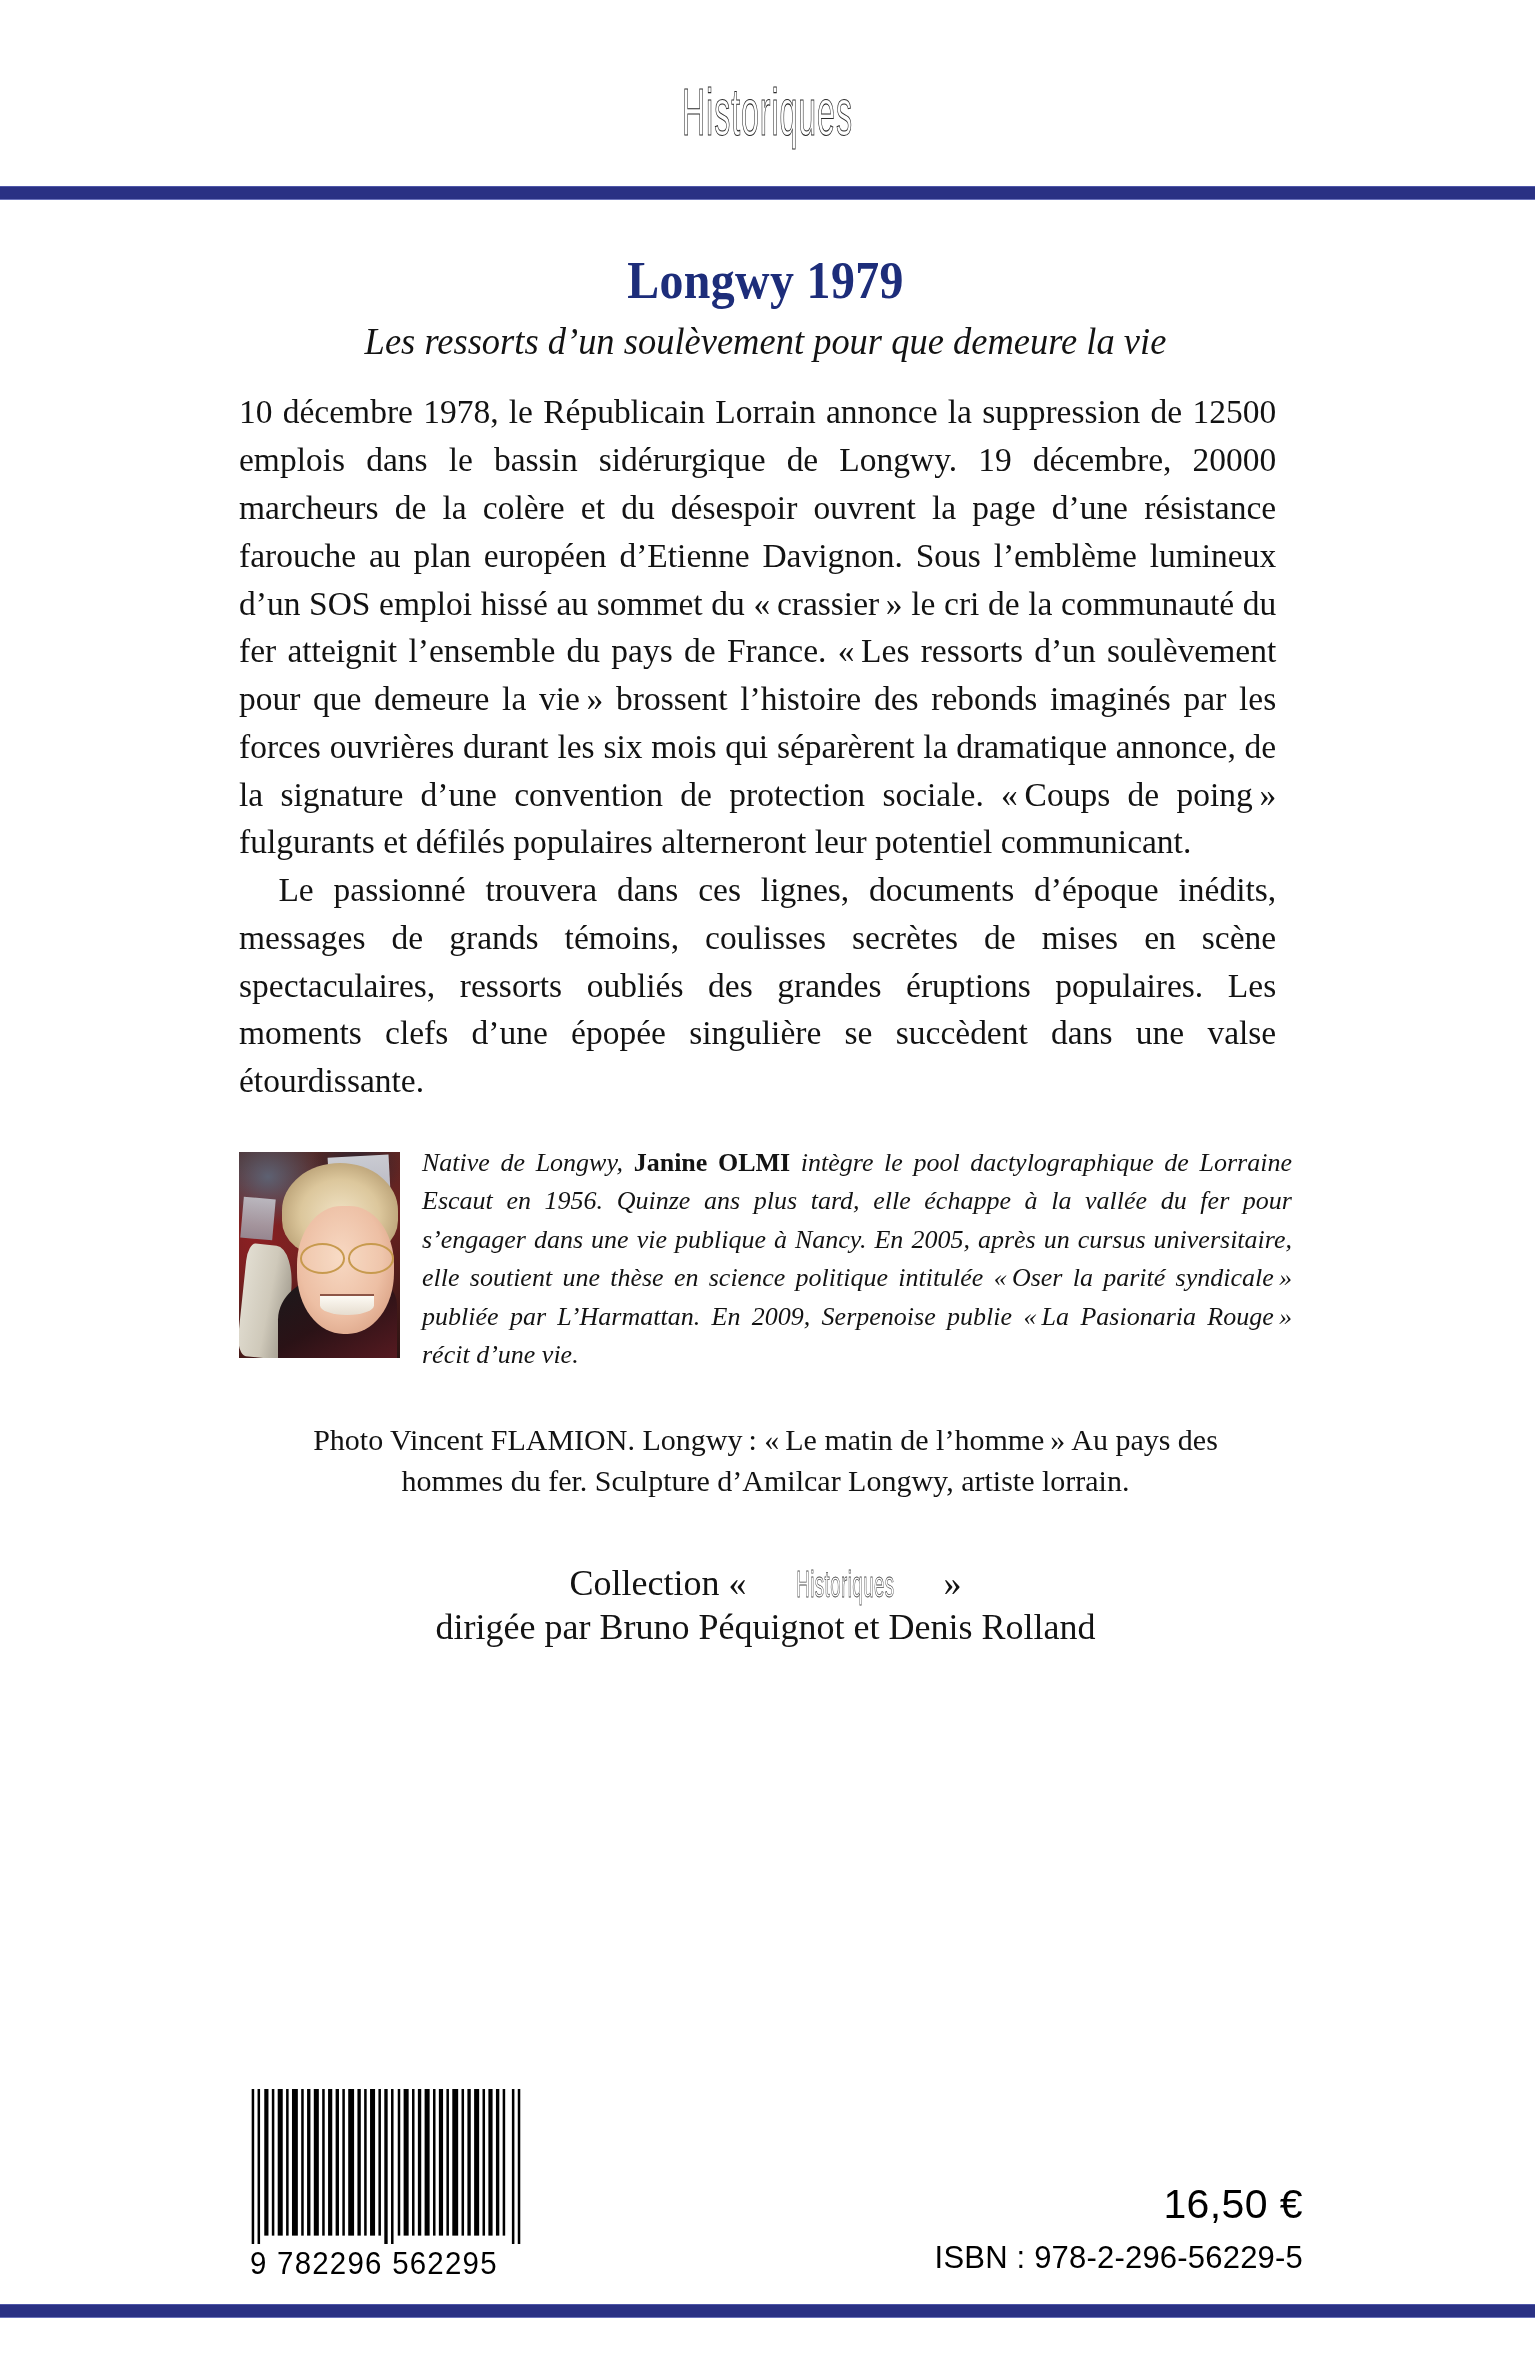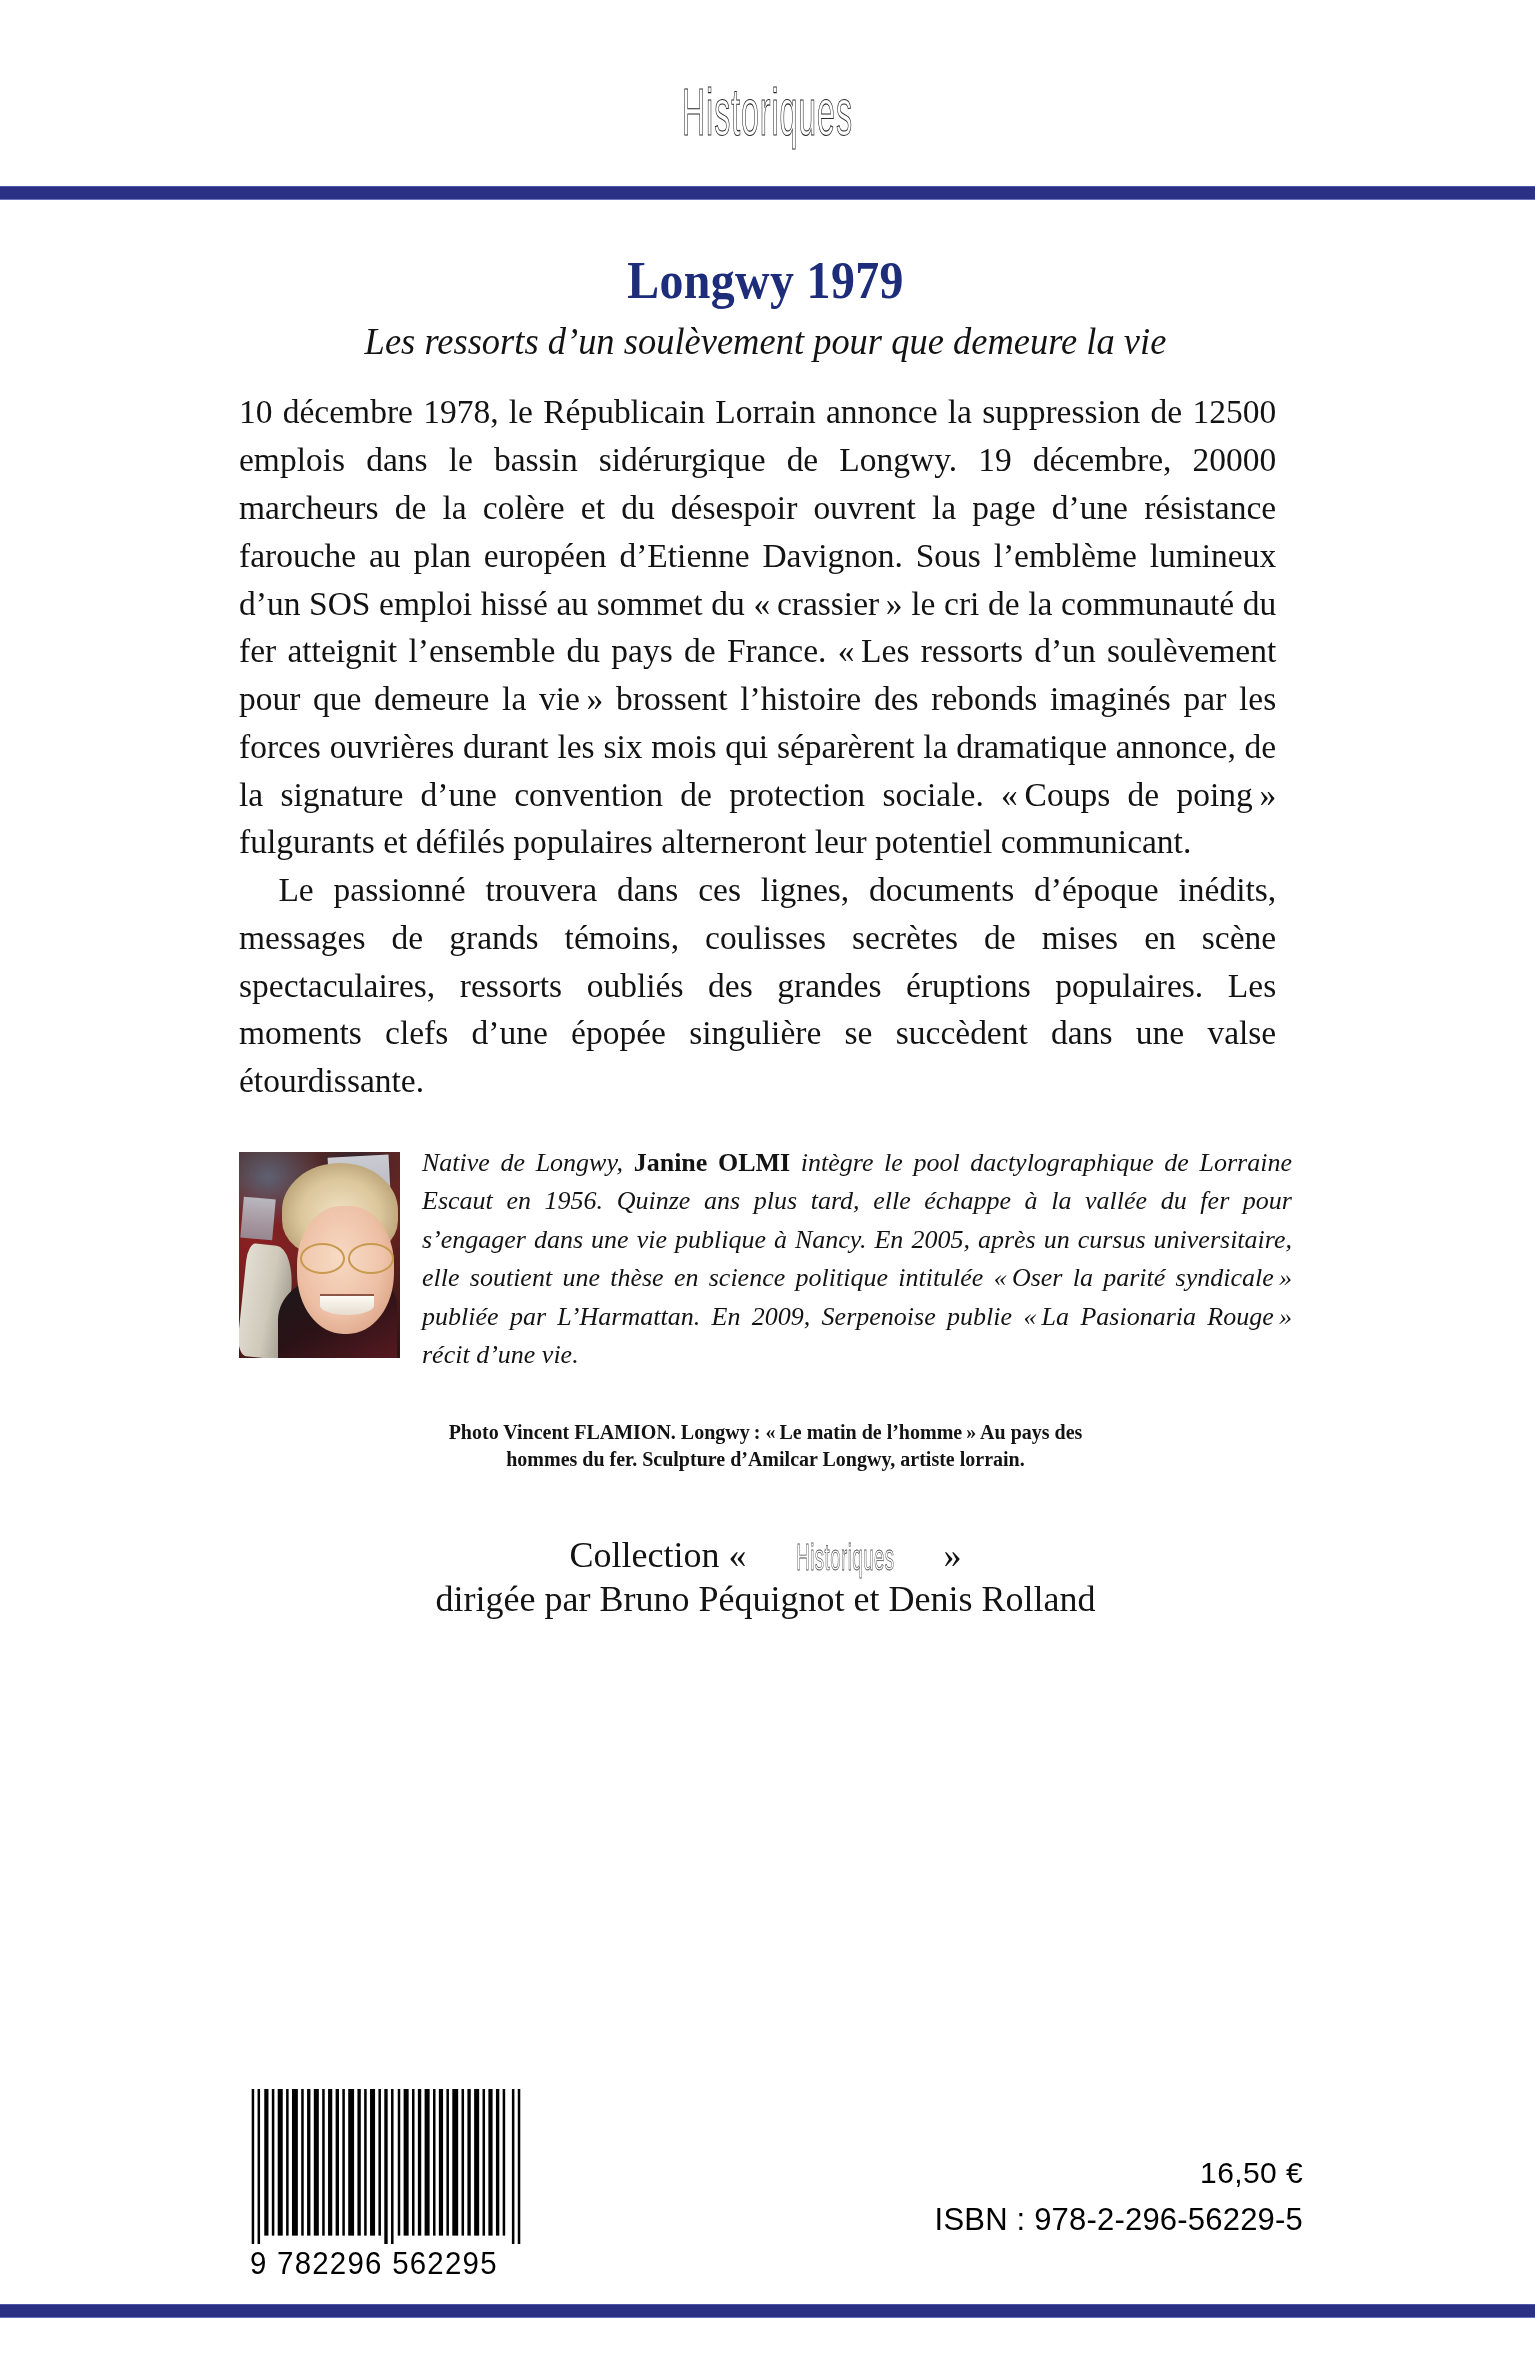--- a/index.html
+++ b/index.html
@@ -207,25 +207,24 @@
   .author-bio .author-name {
     font-weight: bold;
     font-style: normal;
   }
   .author-clear { clear: both; }
 
   
   .photo-credit {
     margin-top: 44px;
     text-align: center;
-    font-size: 20px;
+    font-size: 30px;
     line-height: 1.38;
     color: #131313;
     padding: 0 44px;
-    font-weight: bold;
   }
 
   
   .collection-footer {
     margin-top: 60px;
     text-align: center;
     color: #131313;
   }
   .collection-footer .cf-line1 {
     font-size: 36px;
@@ -274,23 +273,24 @@
 
   .price-area {
     position: absolute;
     right: 232px;
     top: 2156px;
     text-align: right;
     font-family: "Liberation Sans", sans-serif;
     color: #000;
   }
   .price-value {
-    font-size: 30px;
+    font-size: 41px;
     line-height: 1.12;
     letter-spacing: 0.4px;
+    margin-top: 26px;
   }
   .isbn-value {
     font-size: 31px;
     line-height: 1.3;
     letter-spacing: 0.2px;
     margin-top: 10px;
   }
 </style>
 </head>
 <body>

